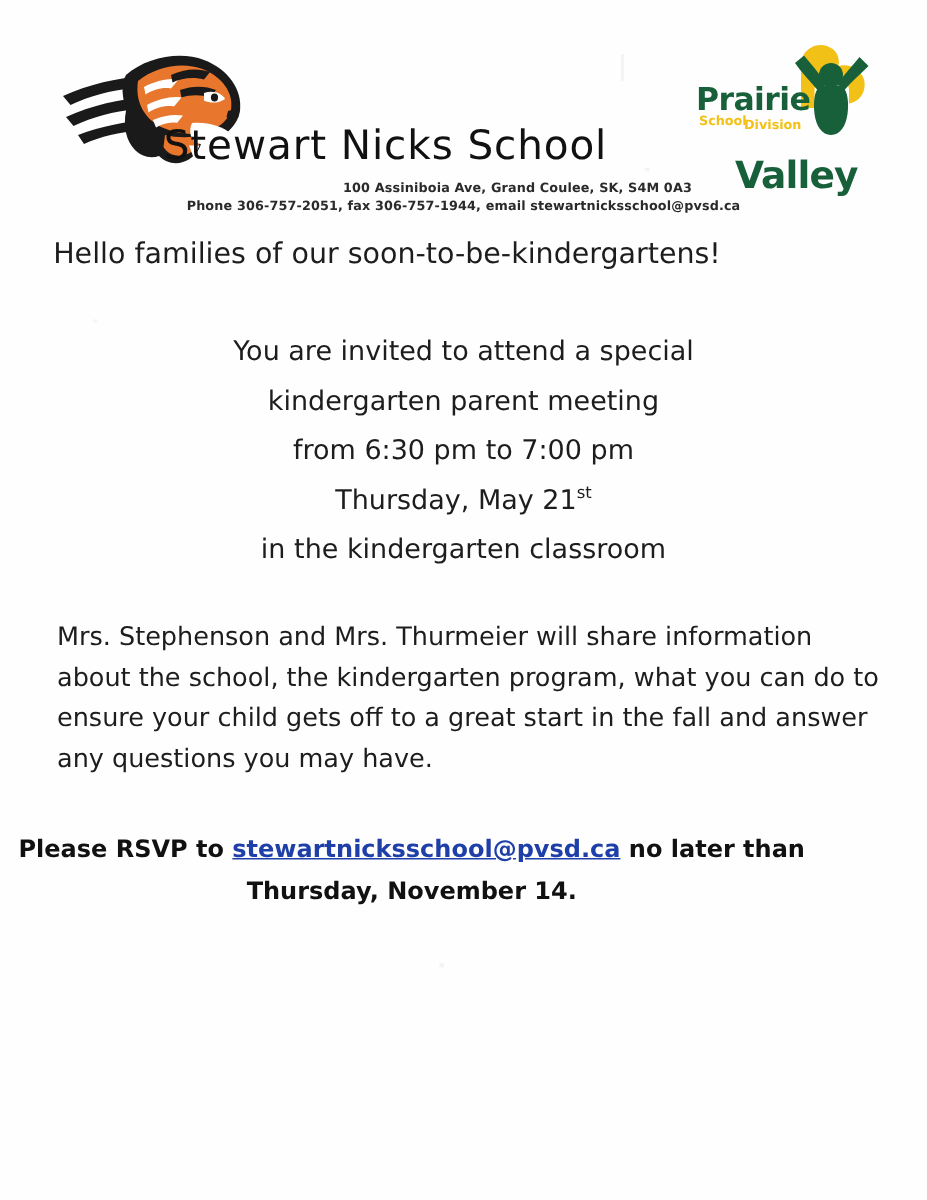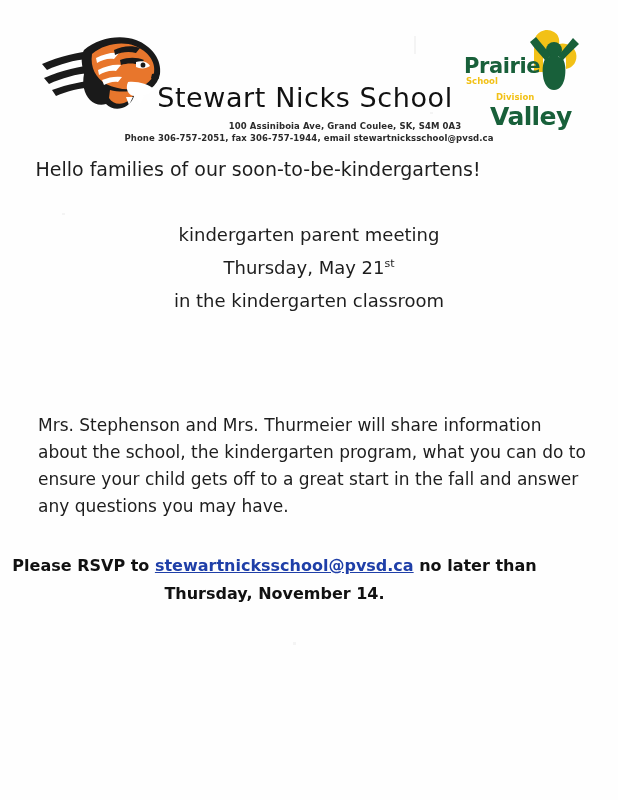--- a/index.html
+++ b/index.html
@@ -51,21 +51,20 @@
     position: absolute;
     left: 0;
     top: 82px;
     width: 514px;
     text-align: center;
     font-size: 27px;
     font-weight: 400;
     letter-spacing: 0.6px;
     color: #111111;
     font-family: "DejaVu Sans", sans-serif;
-    padding-left: 48px;
   }
 
   .addr-line {
     position: absolute;
     left: 0;
     width: 618px;
     text-align: center;
     font-size: 8.5px;
     font-weight: 600;
     color: #2a2a2a;
@@ -159,21 +158,21 @@
     left: 4px;
     top: 48px;
     font-size: 8.5px;
     font-weight: bold;
     color: #f2c117;
     font-family: "DejaVu Sans", sans-serif;
   }
   .pv-division {
     position: absolute;
     left: 2px;
-    top: 64px;
+    top: 51px;
     font-size: 8.5px;
     font-weight: bold;
     color: #f2c117;
     font-family: "DejaVu Sans", sans-serif;
     padding-left: 32px;
   }
 
   .scan-speck {
     position: absolute;
     background: #e9e9e9;
@@ -250,21 +249,23 @@
     </div>
 
     <div class="school-title">Stewart Nicks School</div>
     <div class="addr-line l1">100 Assiniboia Ave, Grand Coulee, SK, S4M 0A3</div>
     <div class="addr-line l2">Phone 306-757-2051, fax 306-757-1944, email stewartnicksschool@pvsd.ca</div>
   </div>
 
   <div class="greeting">Hello families of our soon-to-be-kindergartens!</div>
 
   <div class="invite-block">
+    <div class="invite-line">You are invited to attend a special</div>
     <div class="invite-line">kindergarten parent meeting</div>
+    <div class="invite-line">from 6:30 pm to 7:00 pm</div>
     <div class="invite-line"><span>Thursday, May 21</span><span class="sup">st</span></div>
     <div class="invite-line">in the kindergarten classroom</div>
   </div>
 
   <div class="paragraph">Mrs. Stephenson and Mrs. Thurmeier will share information about the school, the kindergarten program, what you can do to ensure your child gets off to a great start in the fall and answer any questions you may have.</div>
 
   <div class="rsvp">
     <div><span>Please RSVP to </span><a class="email-link" href="#">stewartnicksschool@pvsd.ca</a><span> no later than</span></div>
     <div>Thursday, November 14.</div>
   </div>

